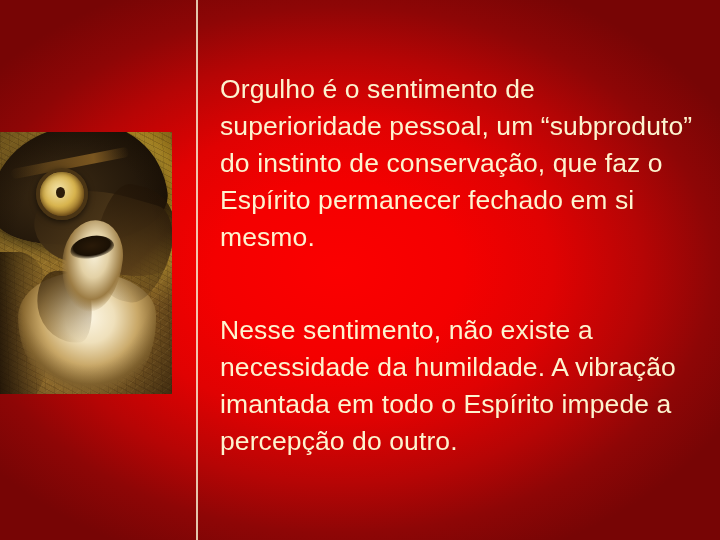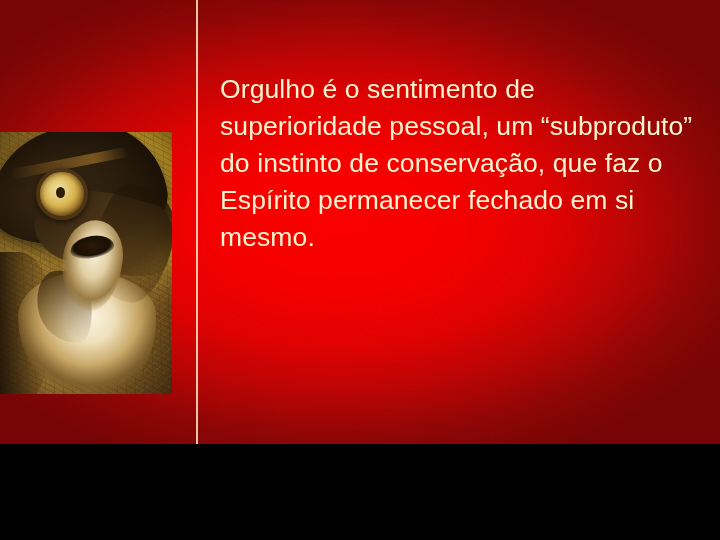--- a/index.html
+++ b/index.html
@@ -3,21 +3,21 @@
 <meta charset="utf-8">
 <style>
   html, body {
     margin: 0;
     padding: 0;
     background: #000;
   }
   #slide {
     position: relative;
     width: 720px;
-    height: 444px;
+    height: 540px;
     overflow: hidden;
     font-family: "Liberation Sans", sans-serif;
     background-color: #c40404;
     background-image:
       radial-gradient(ellipse 62% 58% at 47% 50%,
         #fb0000 0%,
         #f40000 28%,
         #e00202 48%,
         #b60505 68%,
         #8e0606 84%,
@@ -221,15 +221,16 @@
     <div class="goggle">
       <div class="goggle-pupil"></div>
     </div>
     <div class="vignette"></div>
   </div>
 
   <div id="divider"></div>
 
   <div id="textcol">
     <p class="para first">Orgulho é o sentimento de superioridade pessoal, um “subproduto” do instinto de conservação, que faz o Espírito permanecer fechado em si mesmo.</p>
+    <p class="para second">Nesse sentimento, não existe a necessidade da humildade. A vibração imantada em todo o Espírito impede a percepção do outro.</p>
   </div>
 
 </div>
 
 </body></html>

